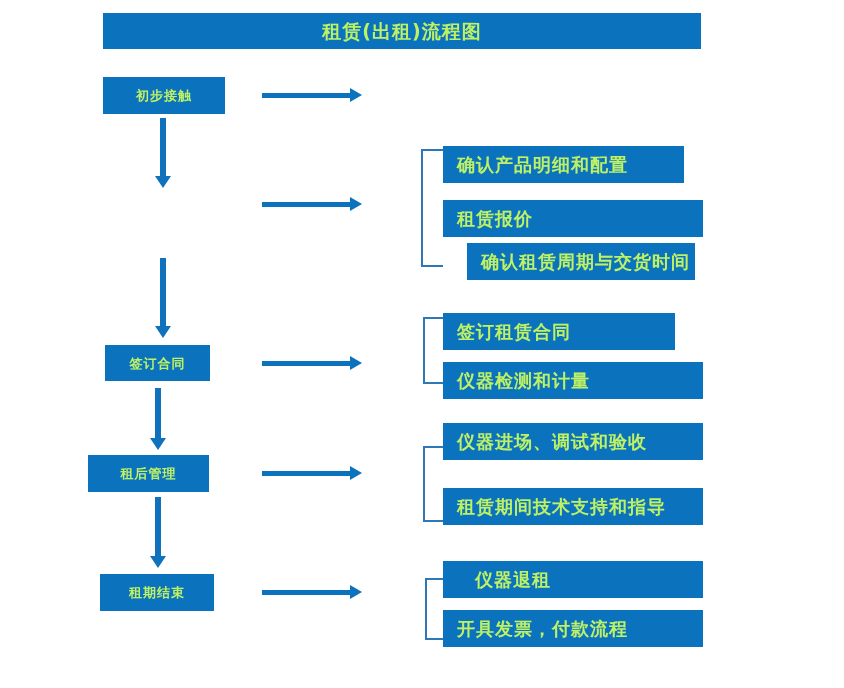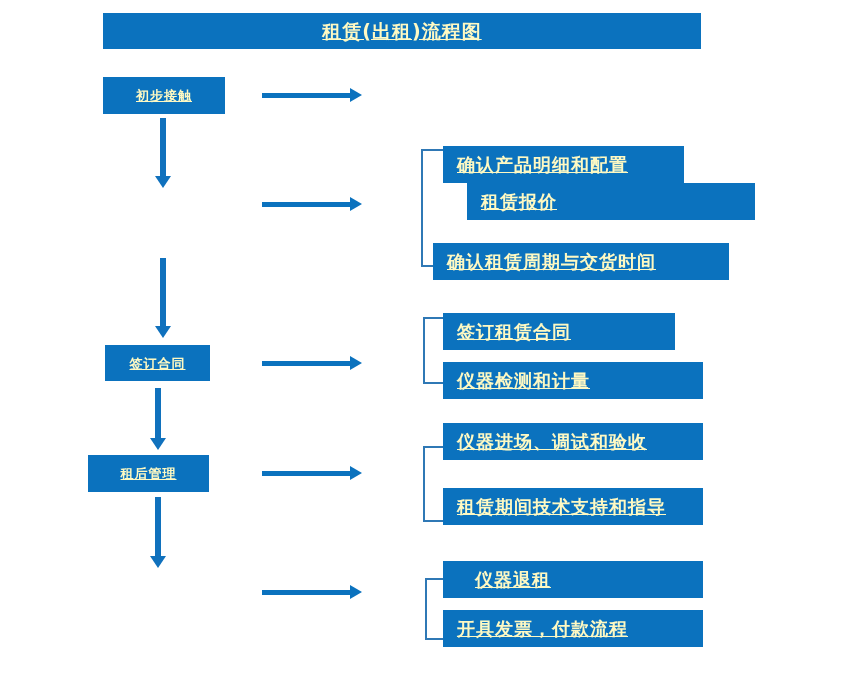--- a/index.html
+++ b/index.html
@@ -19,28 +19,27 @@
     position: absolute;
     left: 0; top: 0;
     width: 844px;
     height: 688px;
   }
 
   
   .box {
     position: absolute;
     background: #0b72be;
-    color: #fef9c3;
+    color: #bef264;
     font-weight: bold;
     display: flex;
     align-items: center;
     box-sizing: border-box;
     letter-spacing: 1px;
     line-height: 1;
-    text-decoration: underline;
   }
 
   
   .title-bar {
     left: 103px;
     top: 13px;
     width: 598px;
     height: 36px;
     justify-content: center;
     font-size: 19px;
@@ -117,20 +116,21 @@
 
   <div class="box title-bar">租赁(出租)流程图</div>
 
   <div class="box stage-box" style="left:103px; top:77px; width:122px; height:37px;">初步接触</div>
 
 
   <div class="box stage-box" style="left:105px; top:345px; width:105px; height:36px;">签订合同</div>
 
   <div class="box stage-box" style="left:88px; top:455px; width:121px; height:37px;">租后管理</div>
 
+  <div class="box stage-box" style="left:100px; top:574px; width:114px; height:37px;">租期结束</div>
 
   <div class="arrow-down" style="left:155px; top:118px; height:70px;">
     <div class="shaft" style="height:58px;"></div>
     <div class="head"></div>
   </div>
 
   <div class="arrow-down" style="left:155px; top:258px; height:80px;">
     <div class="shaft" style="height:68px;"></div>
     <div class="head"></div>
   </div>
@@ -174,23 +174,23 @@
 
   <div class="bracket" style="left:423px; top:317px; width:22px; height:67px;"></div>
 
   <div class="bracket" style="left:423px; top:446px; width:22px; height:76px;"></div>
 
   <div class="bracket" style="left:425px; top:578px; width:20px; height:62px;"></div>
 
 
   <div class="box detail-box" style="left:443px; top:146px; width:241px; height:37px;">确认产品明细和配置</div>
 
-  <div class="box detail-box" style="left:443px; top:183px; width:288px; height:37px;margin-left:24px;">租赁报价</div>
-
-  <div class="box detail-box" style="left:433px; top:243px; width:296px; height:37px;">确认租赁周期与交货时间</div>
+  <div class="box detail-box" style="left:443px; top:200px; width:260px; height:37px;">租赁报价</div>
+
+  <div class="box detail-box" style="left:467px; top:243px; width:228px; height:37px;">确认租赁周期与交货时间</div>
 
   <div class="box detail-box" style="left:443px; top:313px; width:232px; height:37px;">签订租赁合同</div>
 
   <div class="box detail-box" style="left:443px; top:362px; width:260px; height:37px;">仪器检测和计量</div>
 
   <div class="box detail-box" style="left:443px; top:423px; width:260px; height:37px;">仪器进场、调试和验收</div>
 
   <div class="box detail-box" style="left:443px; top:488px; width:260px; height:37px;">租赁期间技术支持和指导</div>
 
   <div class="box detail-box" style="left:443px; top:561px; width:260px; height:37px;padding-left:32px;">仪器退租</div>

